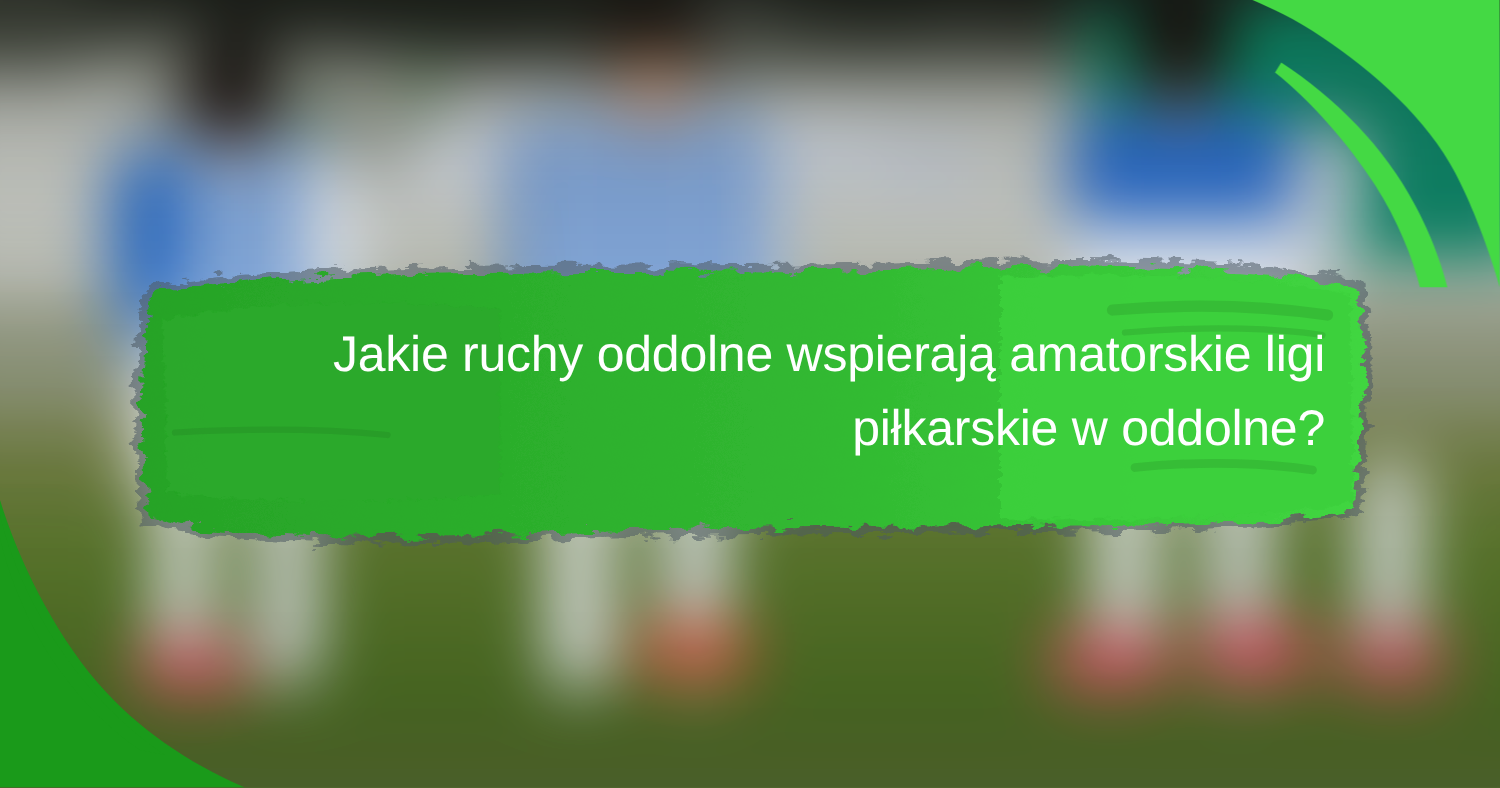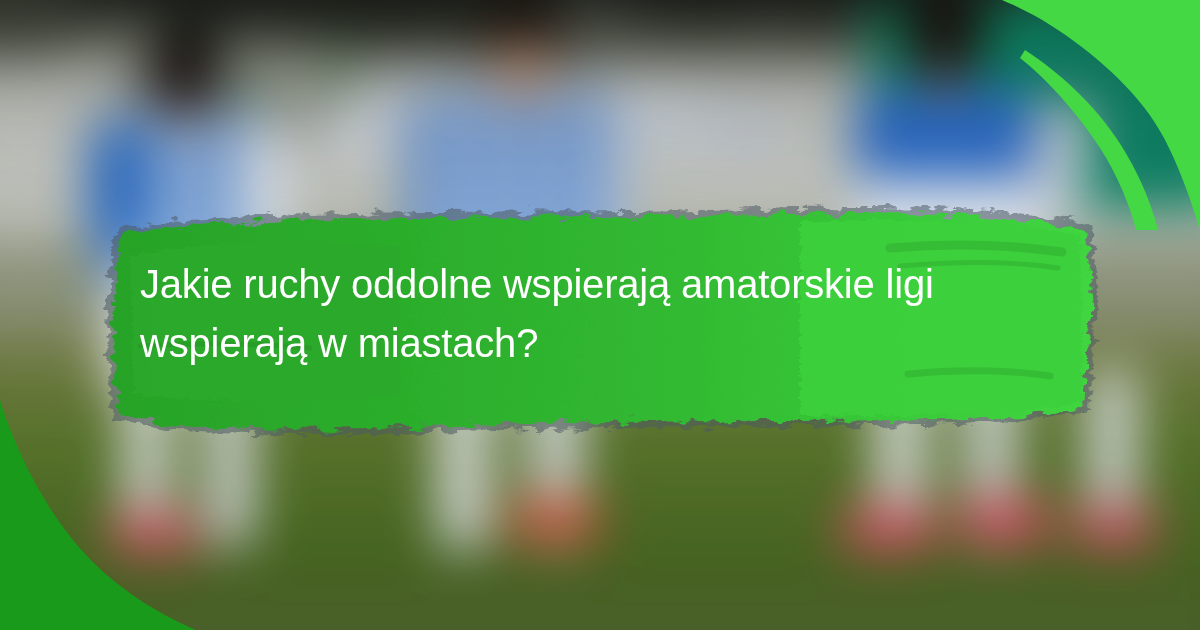--- a/index.html
+++ b/index.html
@@ -124,21 +124,21 @@
     position:absolute;
     left:100px; top:196px;
     width:1000px; height:252px;
   }
   .banner svg { display:block; width:100%; height:100%; }
 
   .banner-text {
     position:absolute;
     left:140px; top:255px;
     width:920px;
-    text-align:left;
+    text-align:right;
     color:#ffffff;
     font-family:"Liberation Sans", sans-serif;
     font-size:40px;
     font-weight:400;
     line-height:1.48;
     letter-spacing:-0.2px;
     text-rendering:optimizeLegibility;
   }
   .banner-text .ln { display:block; white-space:nowrap; }
 </style>
@@ -252,21 +252,21 @@
         <path d="M790,52 C860,46 920,50 962,56" stroke="#1d6b1d" stroke-width="9" fill="none" stroke-linecap="round"></path>
         <path d="M800,70 C870,64 925,67 958,72" stroke="#1d6b1d" stroke-width="5" fill="none" stroke-linecap="round"></path>
         <path d="M808,178 C866,172 918,175 950,180" stroke="#1d6b1d" stroke-width="7" fill="none" stroke-linecap="round"></path>
         <path d="M40,150 C110,146 170,148 210,152" stroke="#1d6b1d" stroke-width="5" fill="none" stroke-linecap="round"></path>
       </g>
     </svg>
   </div>
 
   <div class="banner-text">
     <span class="ln">Jakie ruchy oddolne wspierają amatorskie ligi</span>
-    <span class="ln">wspierają w miastach?</span>
+    <span class="ln">piłkarskie w oddolne?</span>
   </div>
 
   <div class="corner corner-tr">
     <svg viewBox="0 0 250 230" preserveAspectRatio="none" aria-hidden="true">
       <path d="M250,0 L250,230 C250,230 236,180 214,138
                C192,96 150,58 108,30 C86,15 66,6 52,0 Z" fill="#44D944"></path>
       <path d="M75,50 C118,78 158,118 182,164 C196,190 204,214 208,230
                L186,230 C180,206 168,176 150,148 C128,114 98,80 70,58 Z" fill="#44D944"></path>
     </svg>
   </div>

